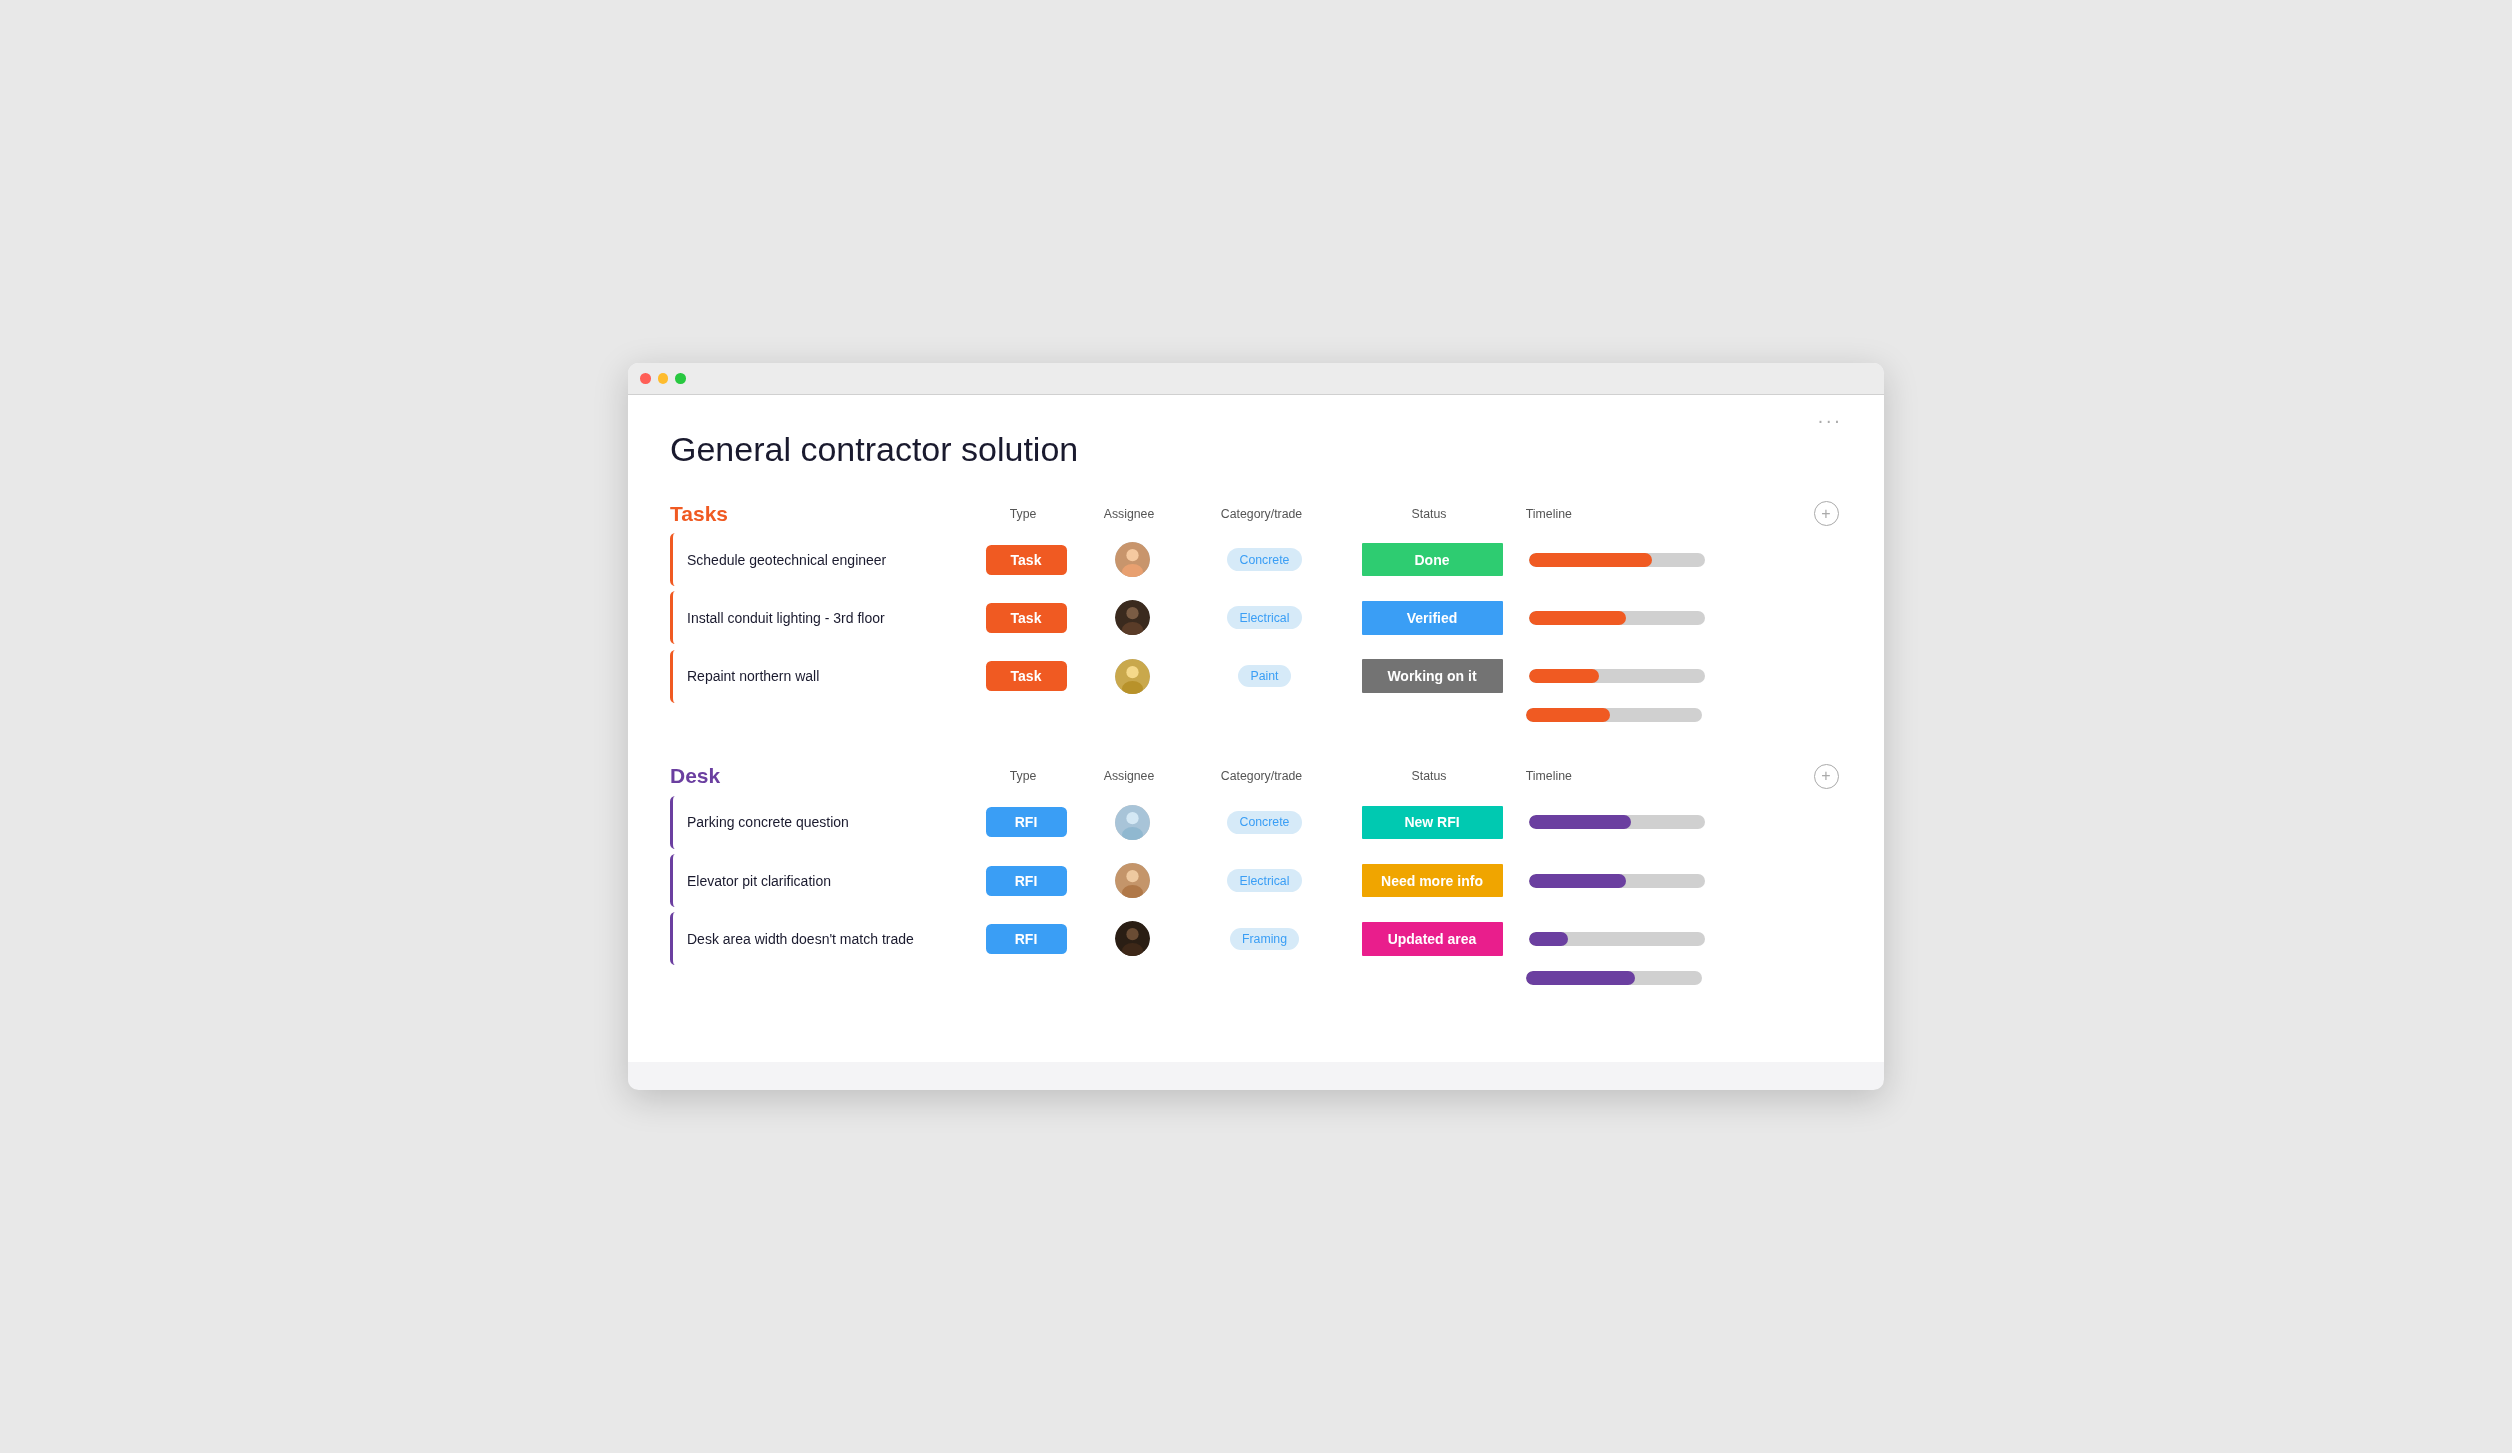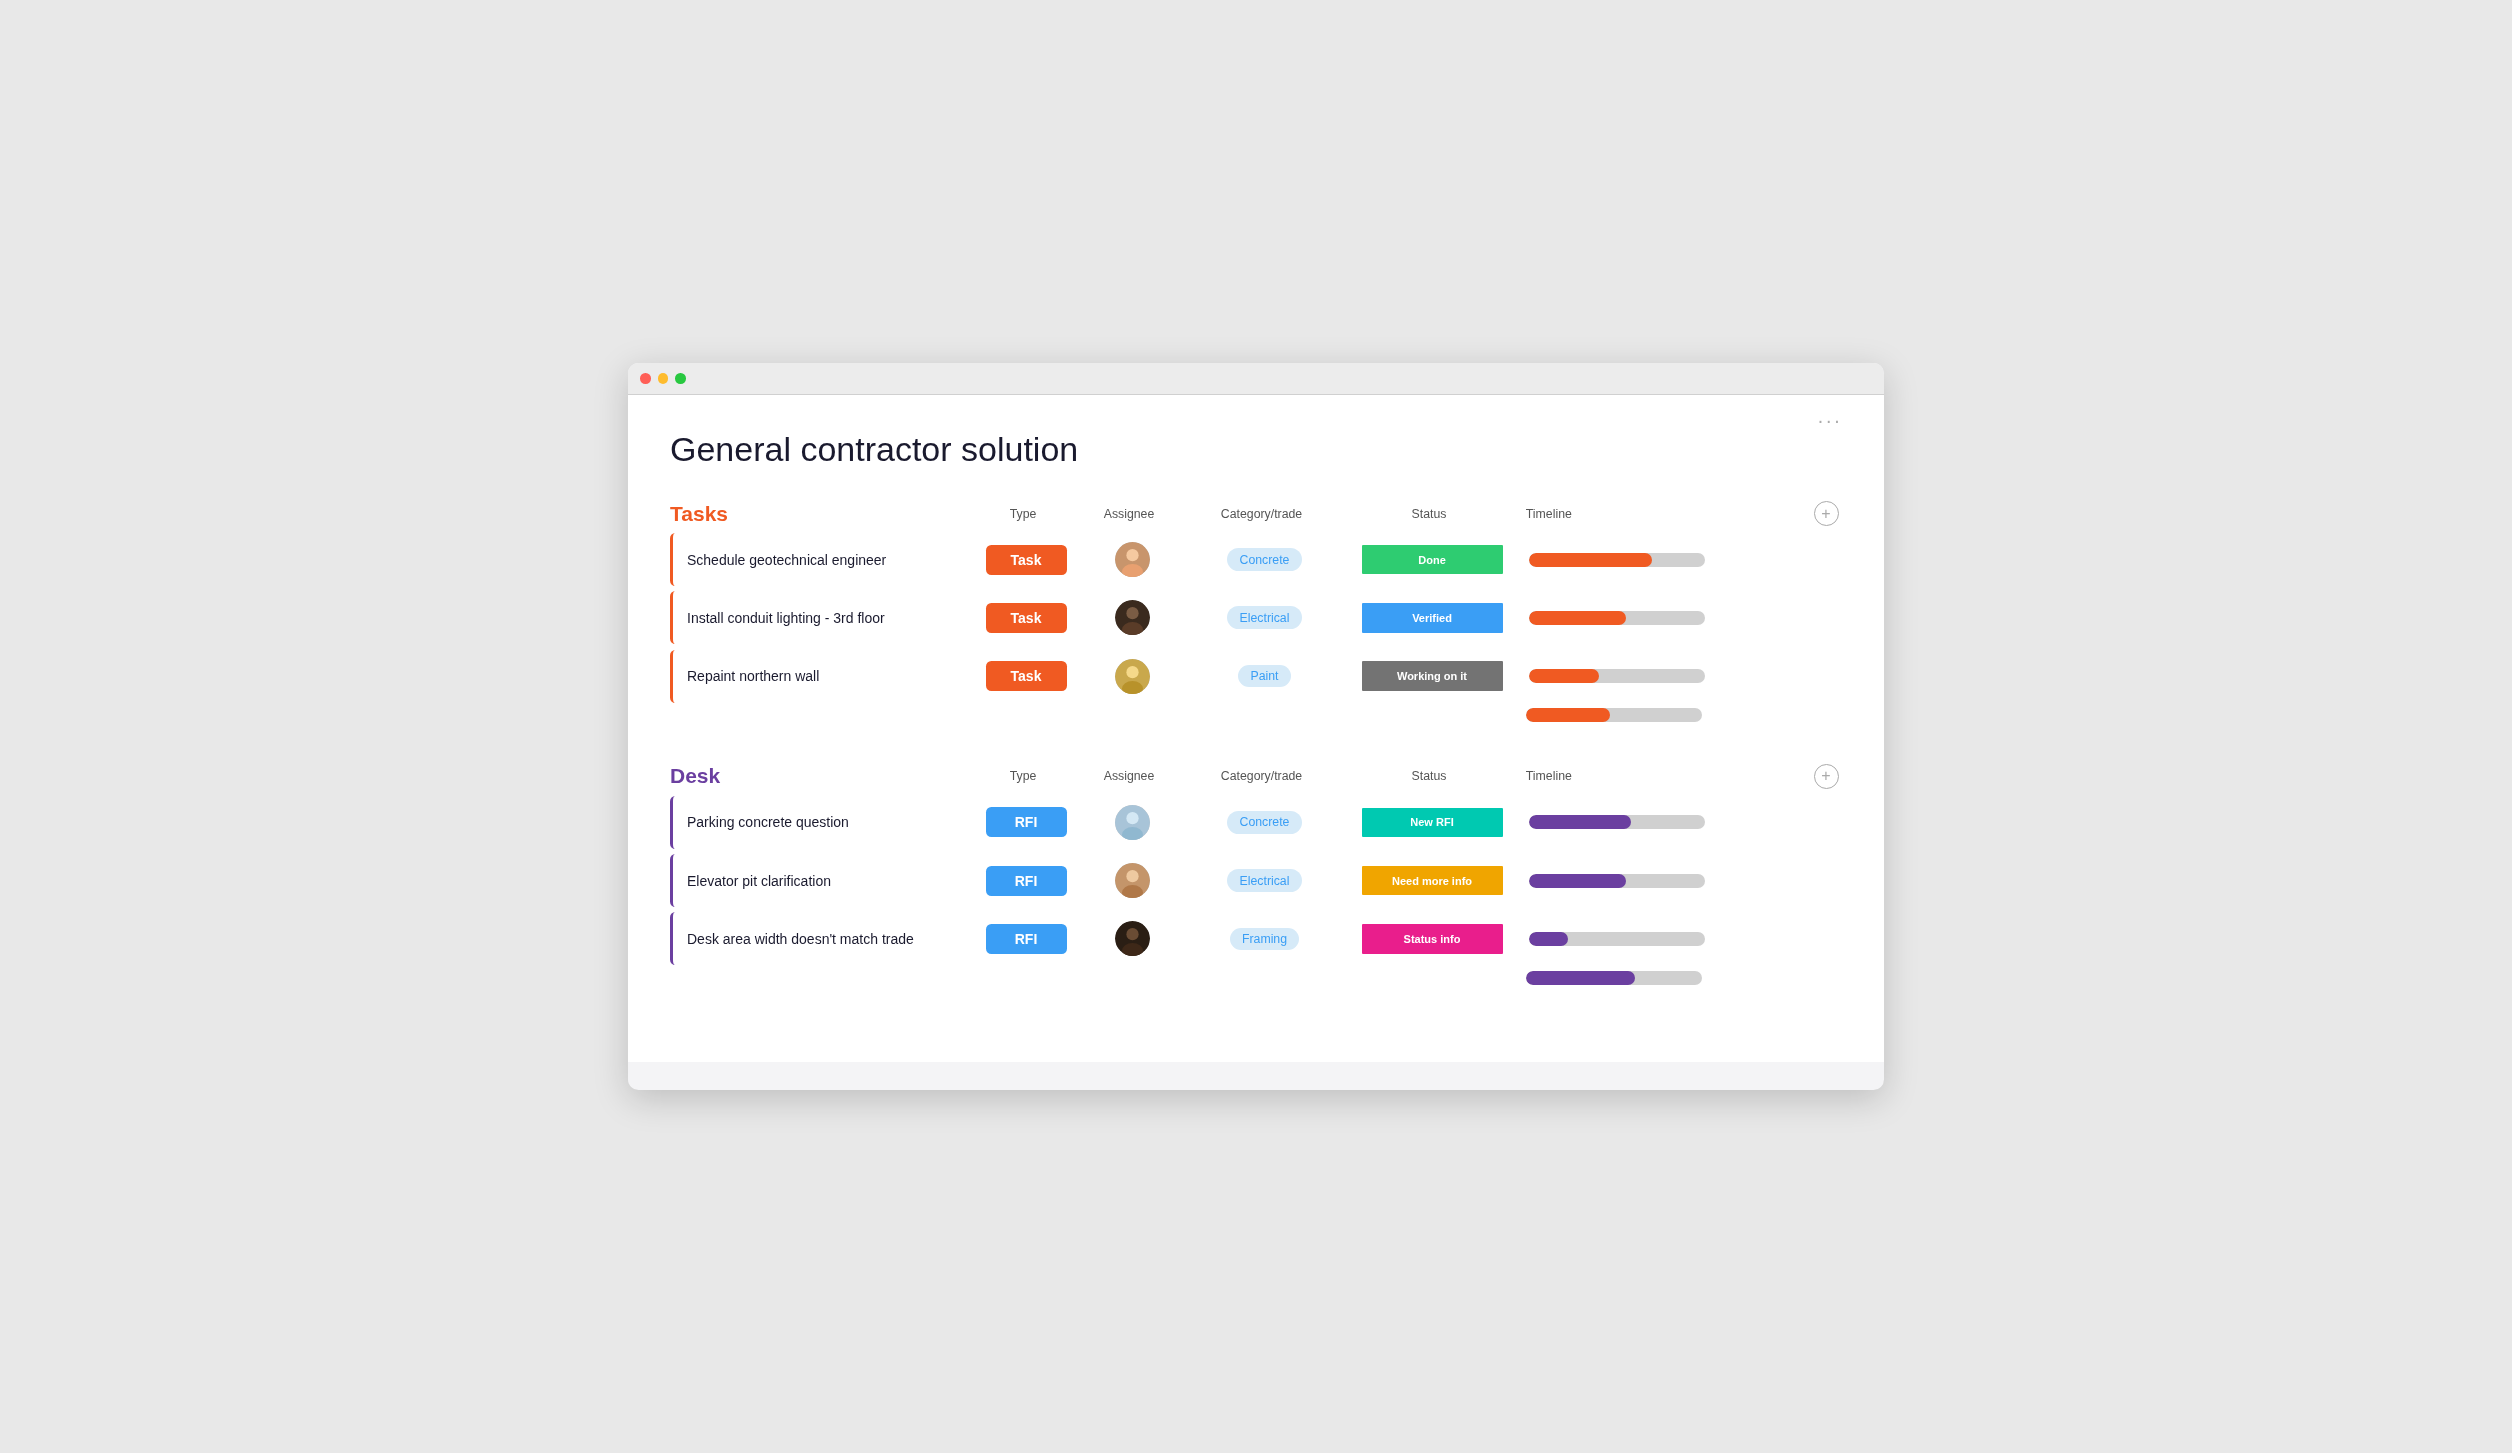--- a/index.html
+++ b/index.html
@@ -161,21 +161,21 @@
     }
 
     .status-col {
       display: flex;
       justify-content: center;
     }
 
     .status-badge {
       padding: 8.8px 16px;
       border-radius: 1px;
-      font-size: 11px;
+      font-size: 14px;
       font-weight: 600;
       color: #fff;
       text-align: center;
       min-width: 141px;
     }
 
     .status-done { background: #2ecc71; }
     .status-verified { background: #3a9ef5; }
     .status-working { background: #737373; }
     .status-new-rfi { background: #00c9b1; }
@@ -433,21 +433,21 @@
               <circle cx="20" cy="20" r="20" fill="#2a1e14"></circle>
               <circle cx="20" cy="15" r="7" fill="#6a4c34"></circle>
               <ellipse cx="20" cy="34" rx="12" ry="9" fill="#3e2818"></ellipse>
             </svg>
           </div>
         </div>
         <div class="category-col">
           <span class="category-badge">Framing</span>
         </div>
         <div class="status-col">
-          <span class="status-badge status-updated">Status info</span>
+          <span class="status-badge status-updated">Updated area</span>
         </div>
         <div class="timeline-col">
           <div class="timeline-bar">
             <div class="timeline-fill fill-purple" style="width:22%;"></div>
           </div>
         </div>
       </div>
 
       <div style="display:grid;grid-template-columns:300px 106px 106px 159px 176px 1fr;margin-top:3.5px;">
         <div></div>

